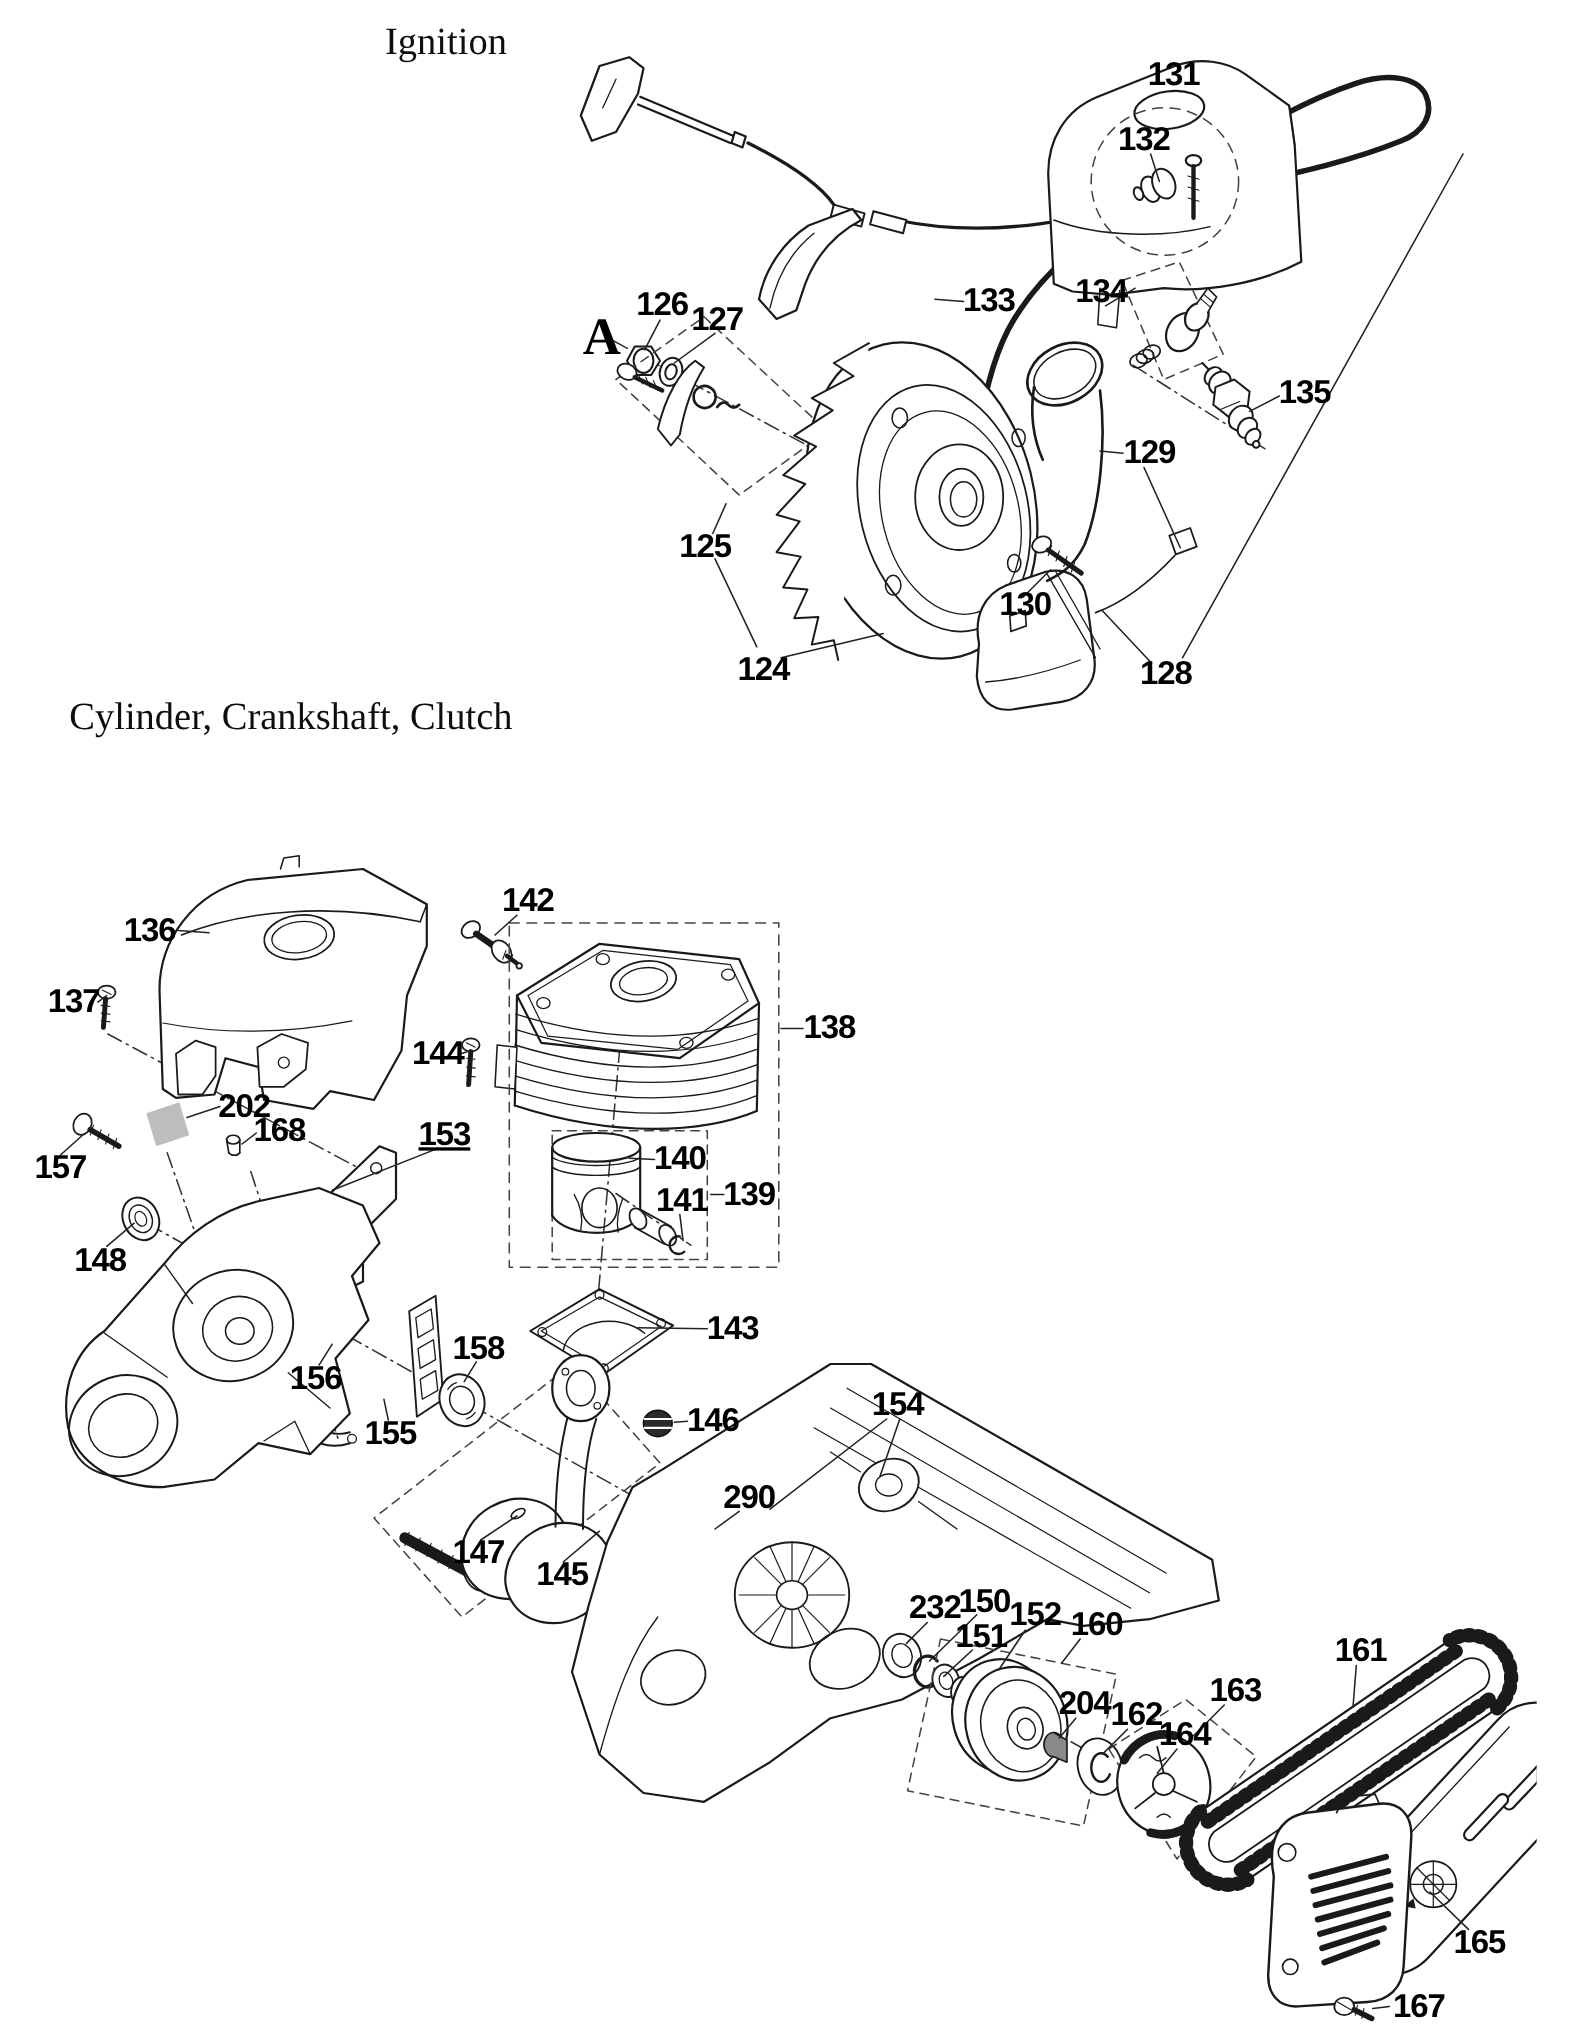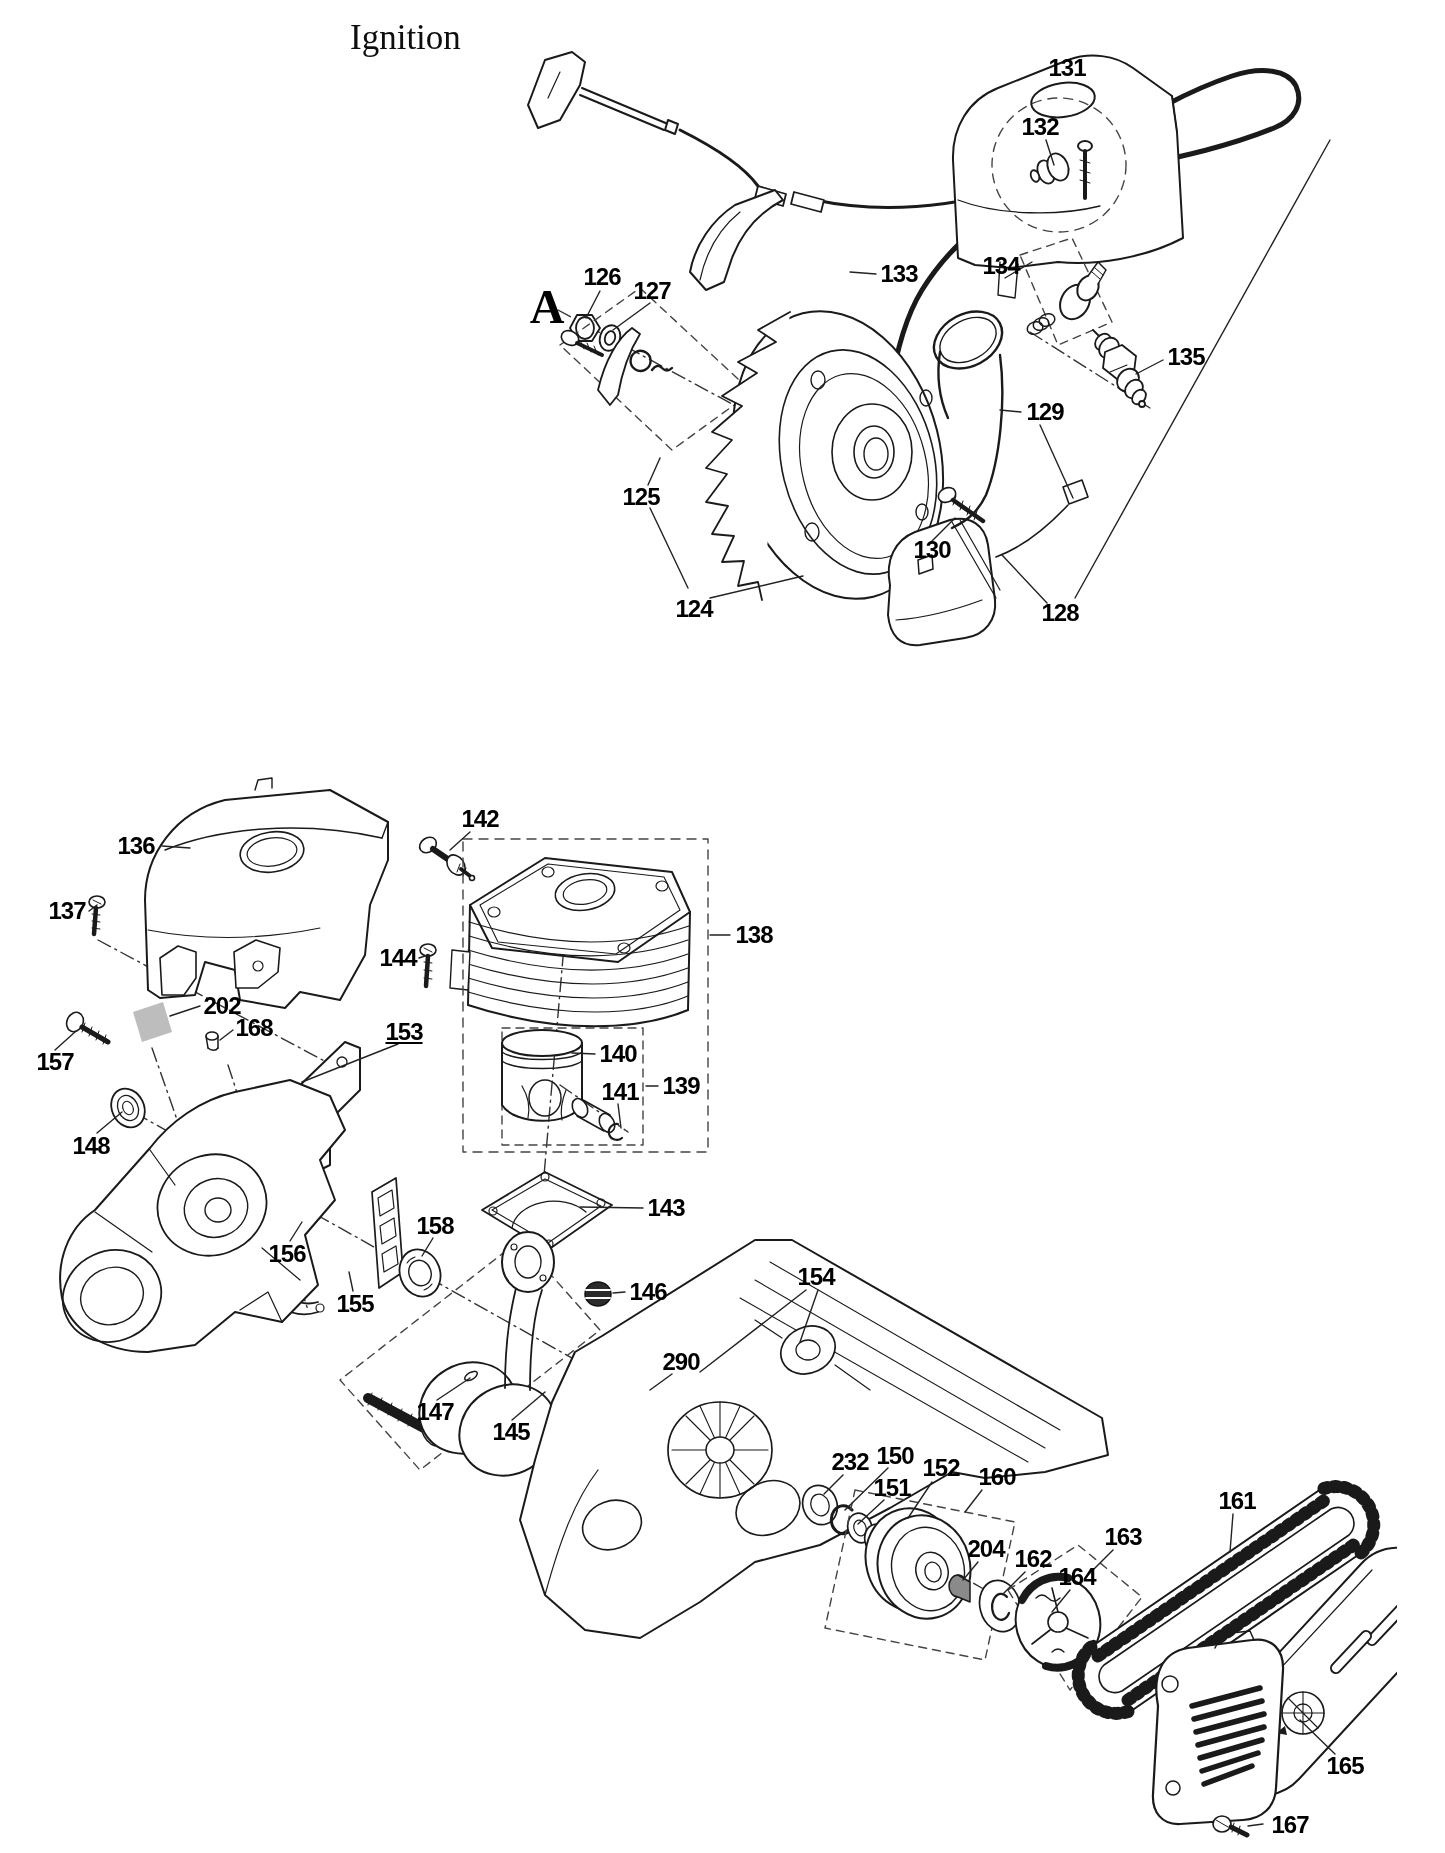--- a/index.html
+++ b/index.html
@@ -5,21 +5,21 @@
   html,body{margin:0;padding:0;background:#fff;}
   #page{position:relative;width:1397px;height:1853px;background:#fff;overflow:hidden;
         font-family:"Liberation Sans",sans-serif;}
   #art{position:absolute;left:0;top:0;width:1445px;height:1853px;}
   .section-title{position:absolute;font-family:"Liberation Serif",serif;font-size:35px;color:#0e0e0e;white-space:nowrap;}
   #title-ignition{left:350px;top:18px;}
   #title-cylinder{left:63px;top:632px;}
   #view-marker{position:absolute;transform:translate(-50%,-50%);font-family:"Liberation Serif",serif;
                font-weight:bold;font-size:48px;color:#000;}
   .part-label{position:absolute;transform:translate(-50%,-50%);
-              font-weight:bold;font-size:24px;letter-spacing:-1px;color:#000;white-space:nowrap;}
+              font-weight:bold;font-size:30px;letter-spacing:-1px;color:#000;white-space:nowrap;}
 </style>
 </head>
 <body>
 
 <div id="page">
 
 <svg id="art" viewBox="0 0 1445 1853" fill="none" stroke="#1a1a1a" stroke-width="2" stroke-linecap="round" stroke-linejoin="round">
 
   <g stroke-width="1.4" stroke-dasharray="14 5 2 5" stroke="#333">
     <line x1="558" y1="310" x2="858" y2="472"></line>
@@ -498,20 +498,21 @@
     <line x1="1025" y1="1572" x2="1003" y2="1594"></line>
     <line x1="1113" y1="1550" x2="1085" y2="1578"></line>
     <line x1="1070" y1="1590" x2="1052" y2="1612"></line>
     <line x1="1233" y1="1514" x2="1230" y2="1552"></line>
     <line x1="1335" y1="1754" x2="1300" y2="1720"></line>
     <line x1="1263" y1="1824" x2="1248" y2="1826"></line>
   </g>
 </svg>
 
   <div class="section-title" id="title-ignition">Ignition</div>
+  <div class="section-title" id="title-cylinder">Cylinder, Crankshaft, Clutch</div>
   <div id="view-marker" style="left:547px;top:306px;">A</div>
 
   <div>
       <div class="part-label" style="left: 1067px; top: 68px;">131</div>
       <div class="part-label" style="left: 1040px; top: 127px;">132</div>
       <div class="part-label" style="left: 899px; top: 274px;">133</div>
       <div class="part-label" style="left: 1001px; top: 266px;">134</div>
       <div class="part-label" style="left: 602px; top: 277px;">126</div>
       <div class="part-label" style="left: 652px; top: 291px;">127</div>
       <div class="part-label" style="left: 1186px; top: 357px;">135</div>

